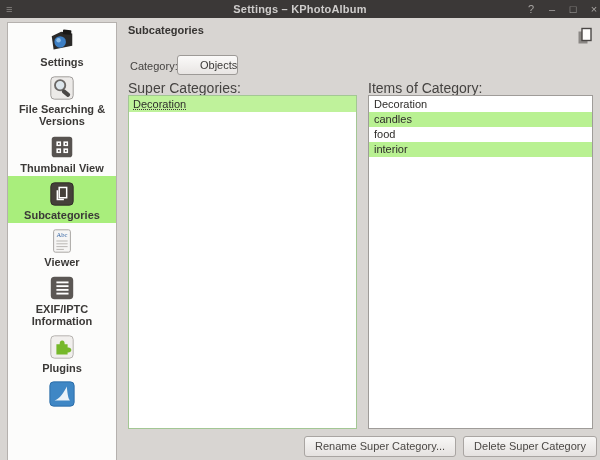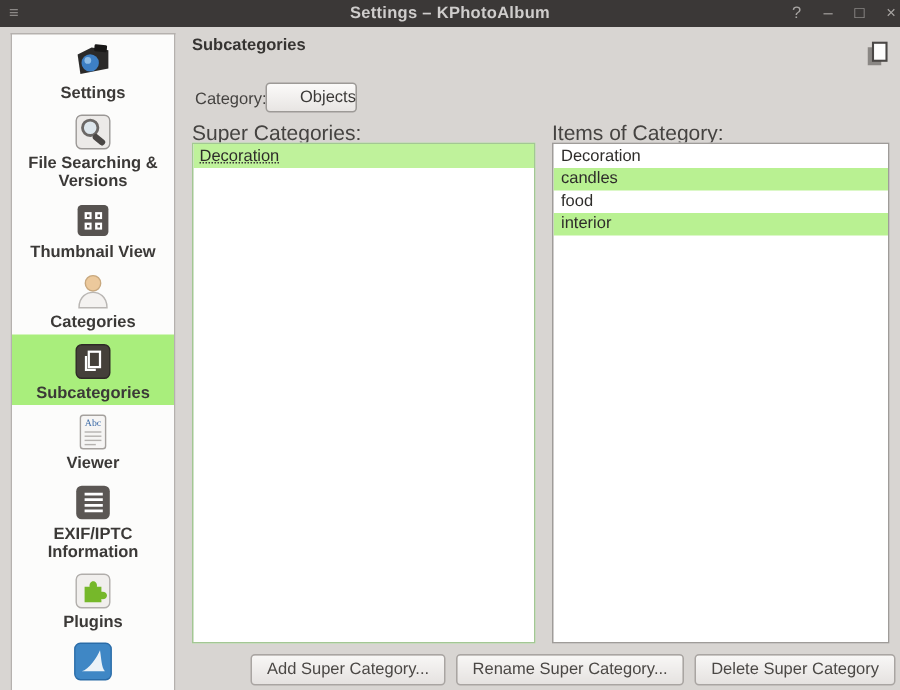--- a/index.html
+++ b/index.html
@@ -90,27 +90,20 @@
         <rect x="9" y="16.5" width="5" height="5" fill="#ffffff"></rect>
           <rect x="16.5" y="16.5" width="5" height="5" fill="#ffffff"></rect>
         <rect x="10.7" y="10.7" width="1.8" height="1.8" fill="#575350"></rect>
           <rect x="18.2" y="10.7" width="1.8" height="1.8" fill="#575350"></rect>
         <rect x="10.7" y="18.2" width="1.8" height="1.8" fill="#575350"></rect>
           <rect x="18.2" y="18.2" width="1.8" height="1.8" fill="#575350"></rect>
       </svg>
       <span class="lbl">Thumbnail View</span>
     </div>
 
-    <div class="side-item">
-      <svg class="ic" viewBox="0 0 30 30">
-        <circle cx="15" cy="9.5" r="5.5" fill="#ecc99c" stroke="#c8a87e"></circle>
-        <path d="M5 27 C5 18.5 11 16 15 16 C19 16 25 18.5 25 27 Z" fill="#f4f2f0" stroke="#b9b6b3"></path>
-      </svg>
-      <span class="lbl">Categories</span>
-    </div>
 
     <div class="side-item selected">
       <svg class="ic" viewBox="0 0 30 30">
         <rect x="3" y="3" width="24" height="24" rx="4" fill="#45403a" stroke="#2e2a26"></rect>
         <path d="M10 11 v10 h7" fill="none" stroke="#ffffff" stroke-width="1.6"></path>
         <rect x="12" y="8" width="8" height="11" fill="#45403a" stroke="#ffffff" stroke-width="1.6"></rect>
       </svg>
       <span class="lbl">Subcategories</span>
     </div>
 
@@ -180,18 +173,17 @@
   </div>
 
   <div class="listbox items">
     <div class="row"><u>Decoration</u></div>
     <div class="row sel"><u>candles</u></div>
     <div class="row"><u>food</u></div>
     <div class="row sel"><u>interior</u></div>
   </div>
 
   <div class="btn-row">
-    <button class="btn">Add Super Category...</button>
     <button class="btn">Rename Super Category...</button>
     <button class="btn">Delete Super Category</button>
   </div>
 
 </div>
 
 </body></html>

